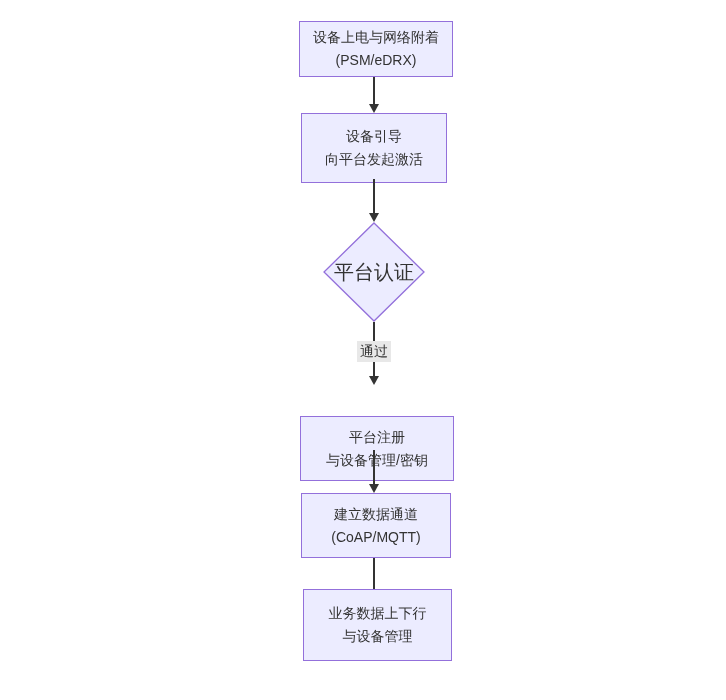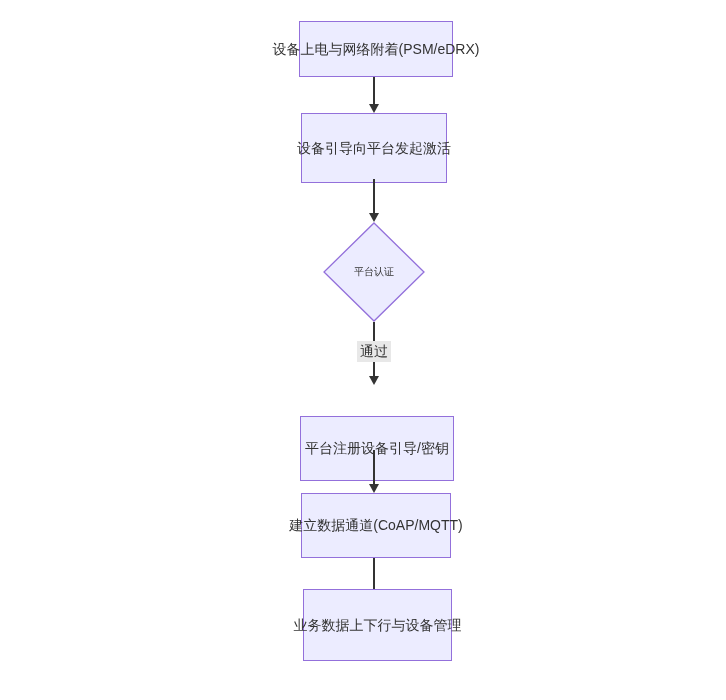--- a/index.html
+++ b/index.html
@@ -13,42 +13,42 @@
     width: 726px; height: 700px;
     background: #ffffff;
     overflow: hidden;
   }
   .node {
     position: absolute;
     background: #ECECFF;
     border: 1px solid #9370DB;
     color: #333333;
     display: flex;
-    flex-direction: row;
+    flex-direction: column;
     align-items: center;
     justify-content: center;
     text-align: right;
     font-size: 14px;
     line-height: 23px;
   }
   .node-line { display: block; white-space: nowrap; }
   .diamond-wrap { position: absolute; }
   .diamond-wrap svg { display: block; }
   .diamond-wrap polygon {
     fill: #ECECFF;
     stroke: #9370DB;
     stroke-width: 1.3;
   }
   .diamond-label {
     position: absolute;
     left: 0; top: 0; right: 0; bottom: 0;
     display: flex;
     align-items: center;
     justify-content: center;
-    font-size: 10px;
+    font-size: 20px;
     color: #333333;
   }
   .edge-line {
     position: absolute;
     left: 373px;
     width: 1.5px;
     background: #333333;
   }
   .arrowhead {
     position: absolute;
@@ -97,21 +97,21 @@
     </svg>
     <div class="diamond-label">平台认证</div>
   </div>
 
   <div class="edge-line" style="top:322px; height:55px;"></div>
   <div class="edge-label" style="top:341px;">通过</div>
   <div class="arrowhead" style="top:376px;"></div>
 
   <div class="node" style="left:300px; top:385px; width:154px; height:65px;margin-top:31px;">
     <span class="node-line">平台注册</span>
-    <span class="node-line">设备引导/密钥</span>
+    <span class="node-line">与设备管理/密钥</span>
   </div>
 
   <div class="edge-line" style="top:450px; height:34px;"></div>
   <div class="arrowhead" style="top:484px;"></div>
 
   <div class="node" style="left:301px; top:493px; width:150px; height:65px;">
     <span class="node-line">建立数据通道</span>
     <span class="node-line">(CoAP/MQTT)</span>
   </div>
 

